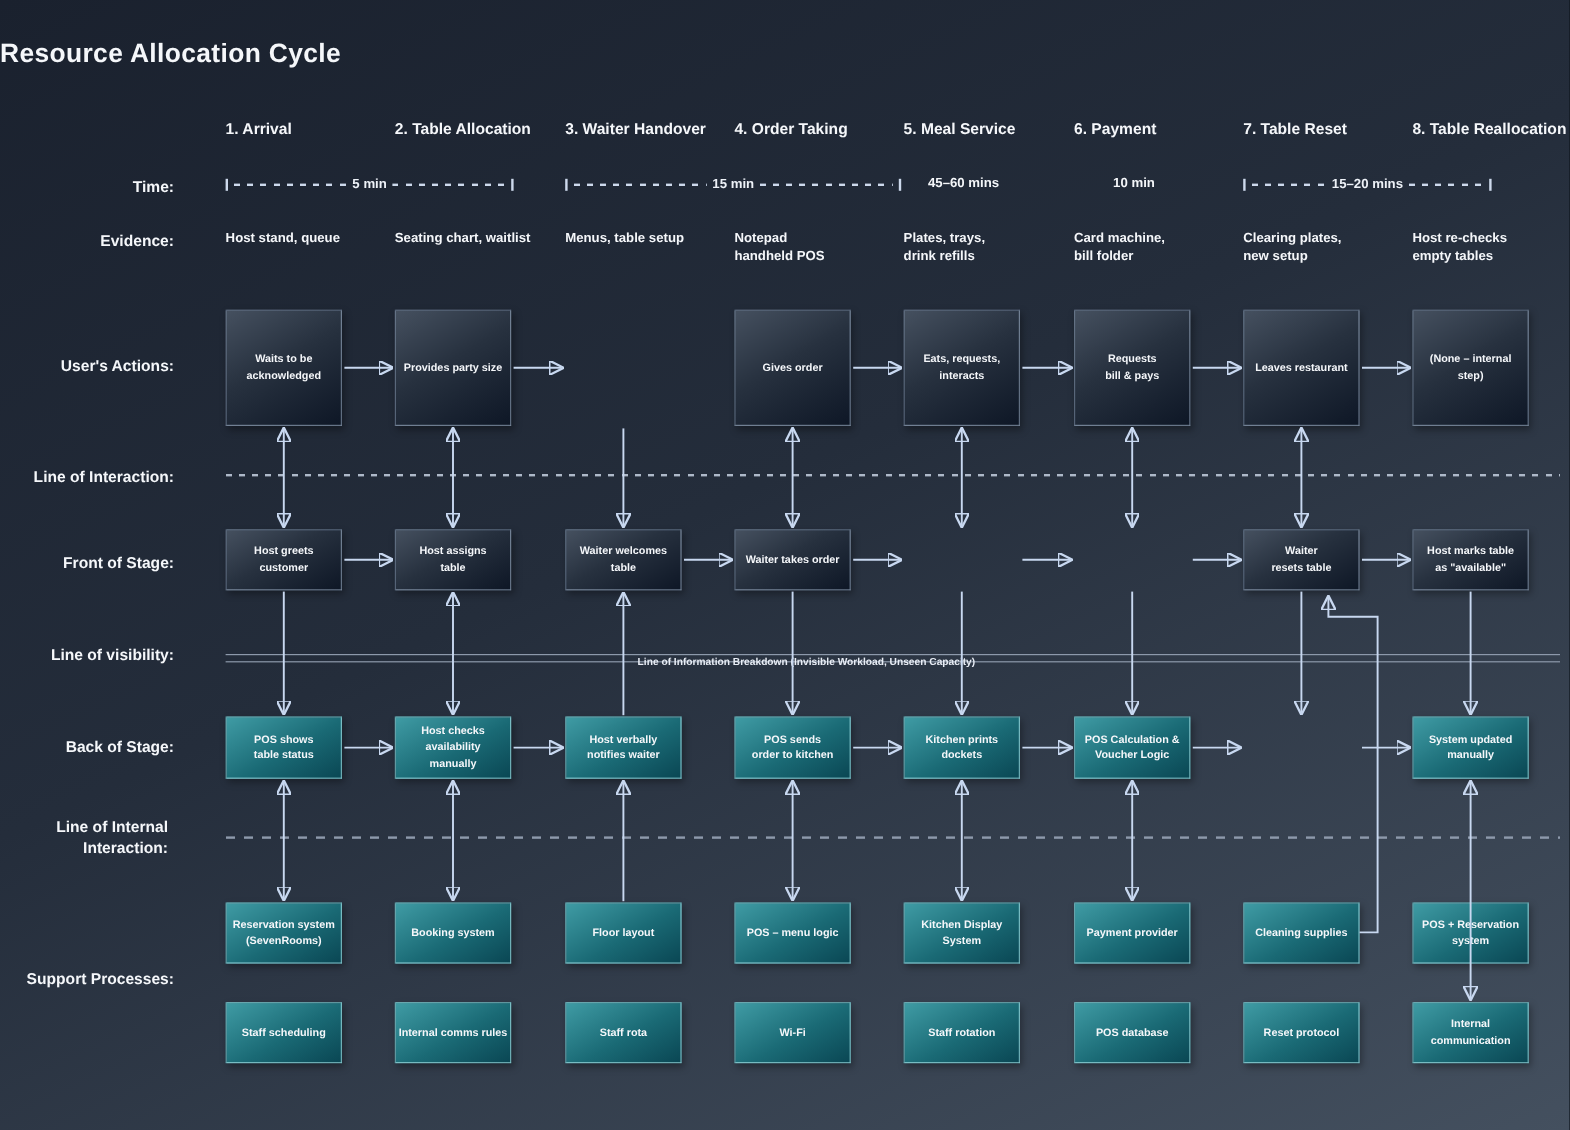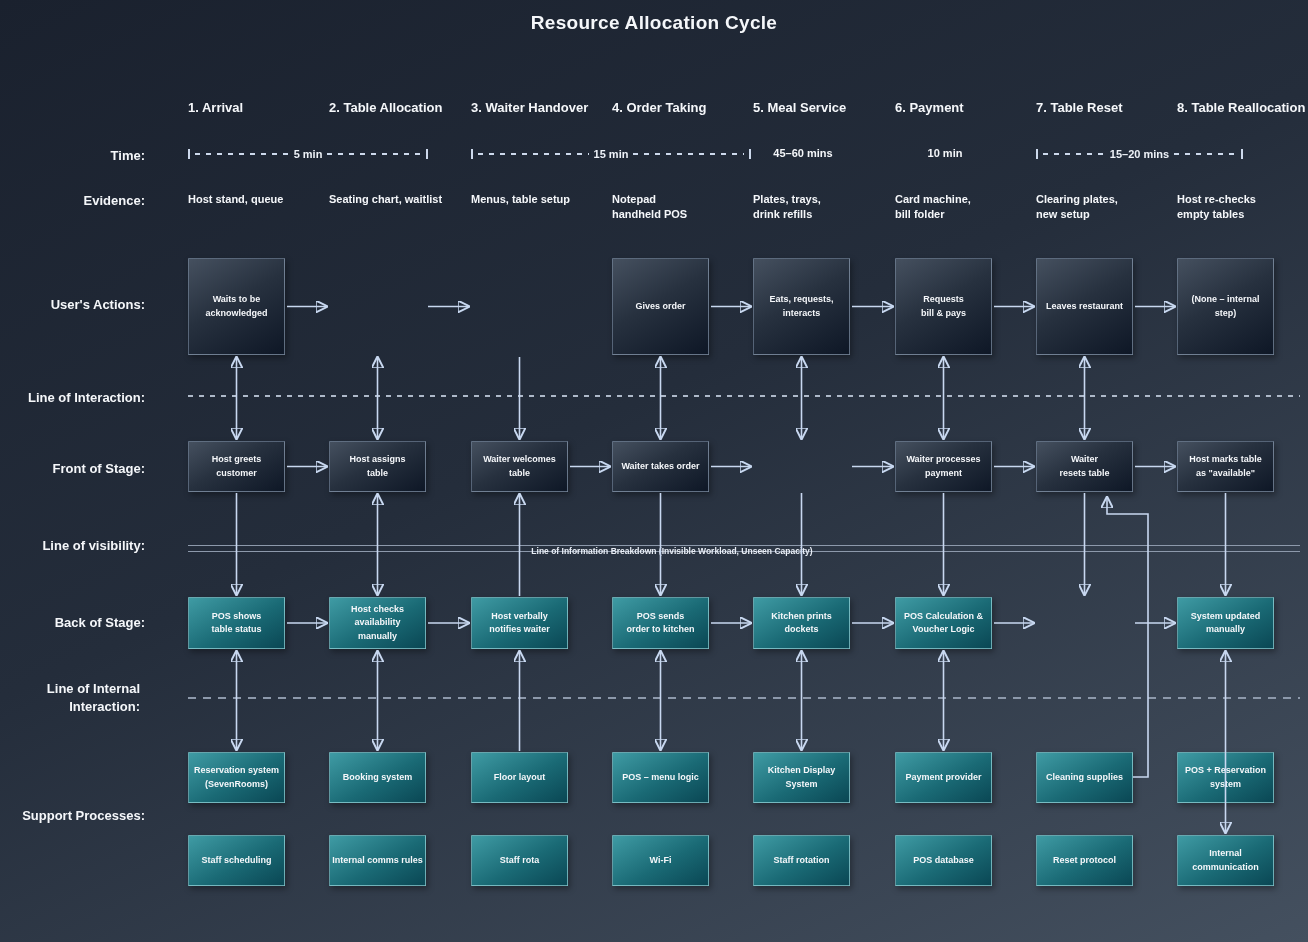--- a/index.html
+++ b/index.html
@@ -1,22 +1,22 @@
 <!DOCTYPE html>
 <html><head>
 <meta charset="utf-8">
 <style>
   html,body{margin:0;padding:0;background:#10161f;}
   .canvas{
     position:relative;width:1308px;height:942px;overflow:hidden;
     background:linear-gradient(155deg,#1a212e 0%,#242d3b 45%,#44505f 100%);
     font-family:"Liberation Sans",sans-serif;color:#f5f7fa;
   }
-  .title{position:absolute;top:12px;left:0;width:100%;text-align:center;
-    font-size:19px;font-weight:bold;letter-spacing:.3px;}
+  .title{position:absolute;top:32px;left:0;width:100%;text-align:left;
+    font-size:22px;font-weight:bold;letter-spacing:.3px;}
   .rowlabel{position:absolute;left:0;width:145px;text-align:right;
     font-size:13px;font-weight:bold;line-height:1.4;}
   .colhead{position:absolute;top:100px;width:138px;font-size:13px;font-weight:bold;}
   .evi{position:absolute;top:192px;width:126px;font-size:11px;font-weight:bold;
     line-height:1.4;white-space:pre-line;}
   .box{position:absolute;width:97px;display:flex;align-items:center;justify-content:center;
     text-align:center;font-weight:bold;font-size:9px;line-height:1.45;white-space:pre-line;
     padding:2px;box-sizing:border-box;box-shadow:2px 3px 6px rgba(0,0,0,.35);}
   .dark{background:linear-gradient(150deg,#45505f 0%,#27313f 45%,#0e1726 100%);
     border:1px solid rgba(170,190,215,.45);}
@@ -103,39 +103,38 @@
 drink refills</div>
   <div class="evi c6">Card machine,
 bill folder</div>
   <div class="evi c7">Clearing plates,
 new setup</div>
   <div class="evi c8">Host re-checks
 empty tables</div>
 
   <div class="box dark r-user c1">Waits to be
 acknowledged</div>
+  <div class="box dark r-user c2">Provides party size</div>
   <div class="box dark r-user c4">Gives order</div>
   <div class="box dark r-user c5">Eats, requests,
 interacts</div>
   <div class="box dark r-user c6">Requests
 bill &amp; pays</div>
   <div class="box dark r-user c7">Leaves restaurant</div>
   <div class="box dark r-user c8">(None – internal step)</div>
 
   <div class="dashline loi"></div>
 
   <div class="box dark r-front c1">Host greets
 customer</div>
   <div class="box dark r-front c2">Host assigns
 table</div>
   <div class="box dark r-front c3">Waiter welcomes
 table</div>
   <div class="box dark r-front c4">Waiter takes order</div>
-  <div class="box dark r-front c6">Waiter processes
-payment</div>
   <div class="box dark r-front c7">Waiter
 resets table</div>
   <div class="box dark r-front c8">Host marks table
 as "available"</div>
 
   <div class="visline vl1"></div>
   <div class="visline vl2"></div>
   <div class="vislabel">Line of Information Breakdown (Invisible Workload, Unseen Capacity)</div>
 
   <div class="box teal r-back c1">POS shows

